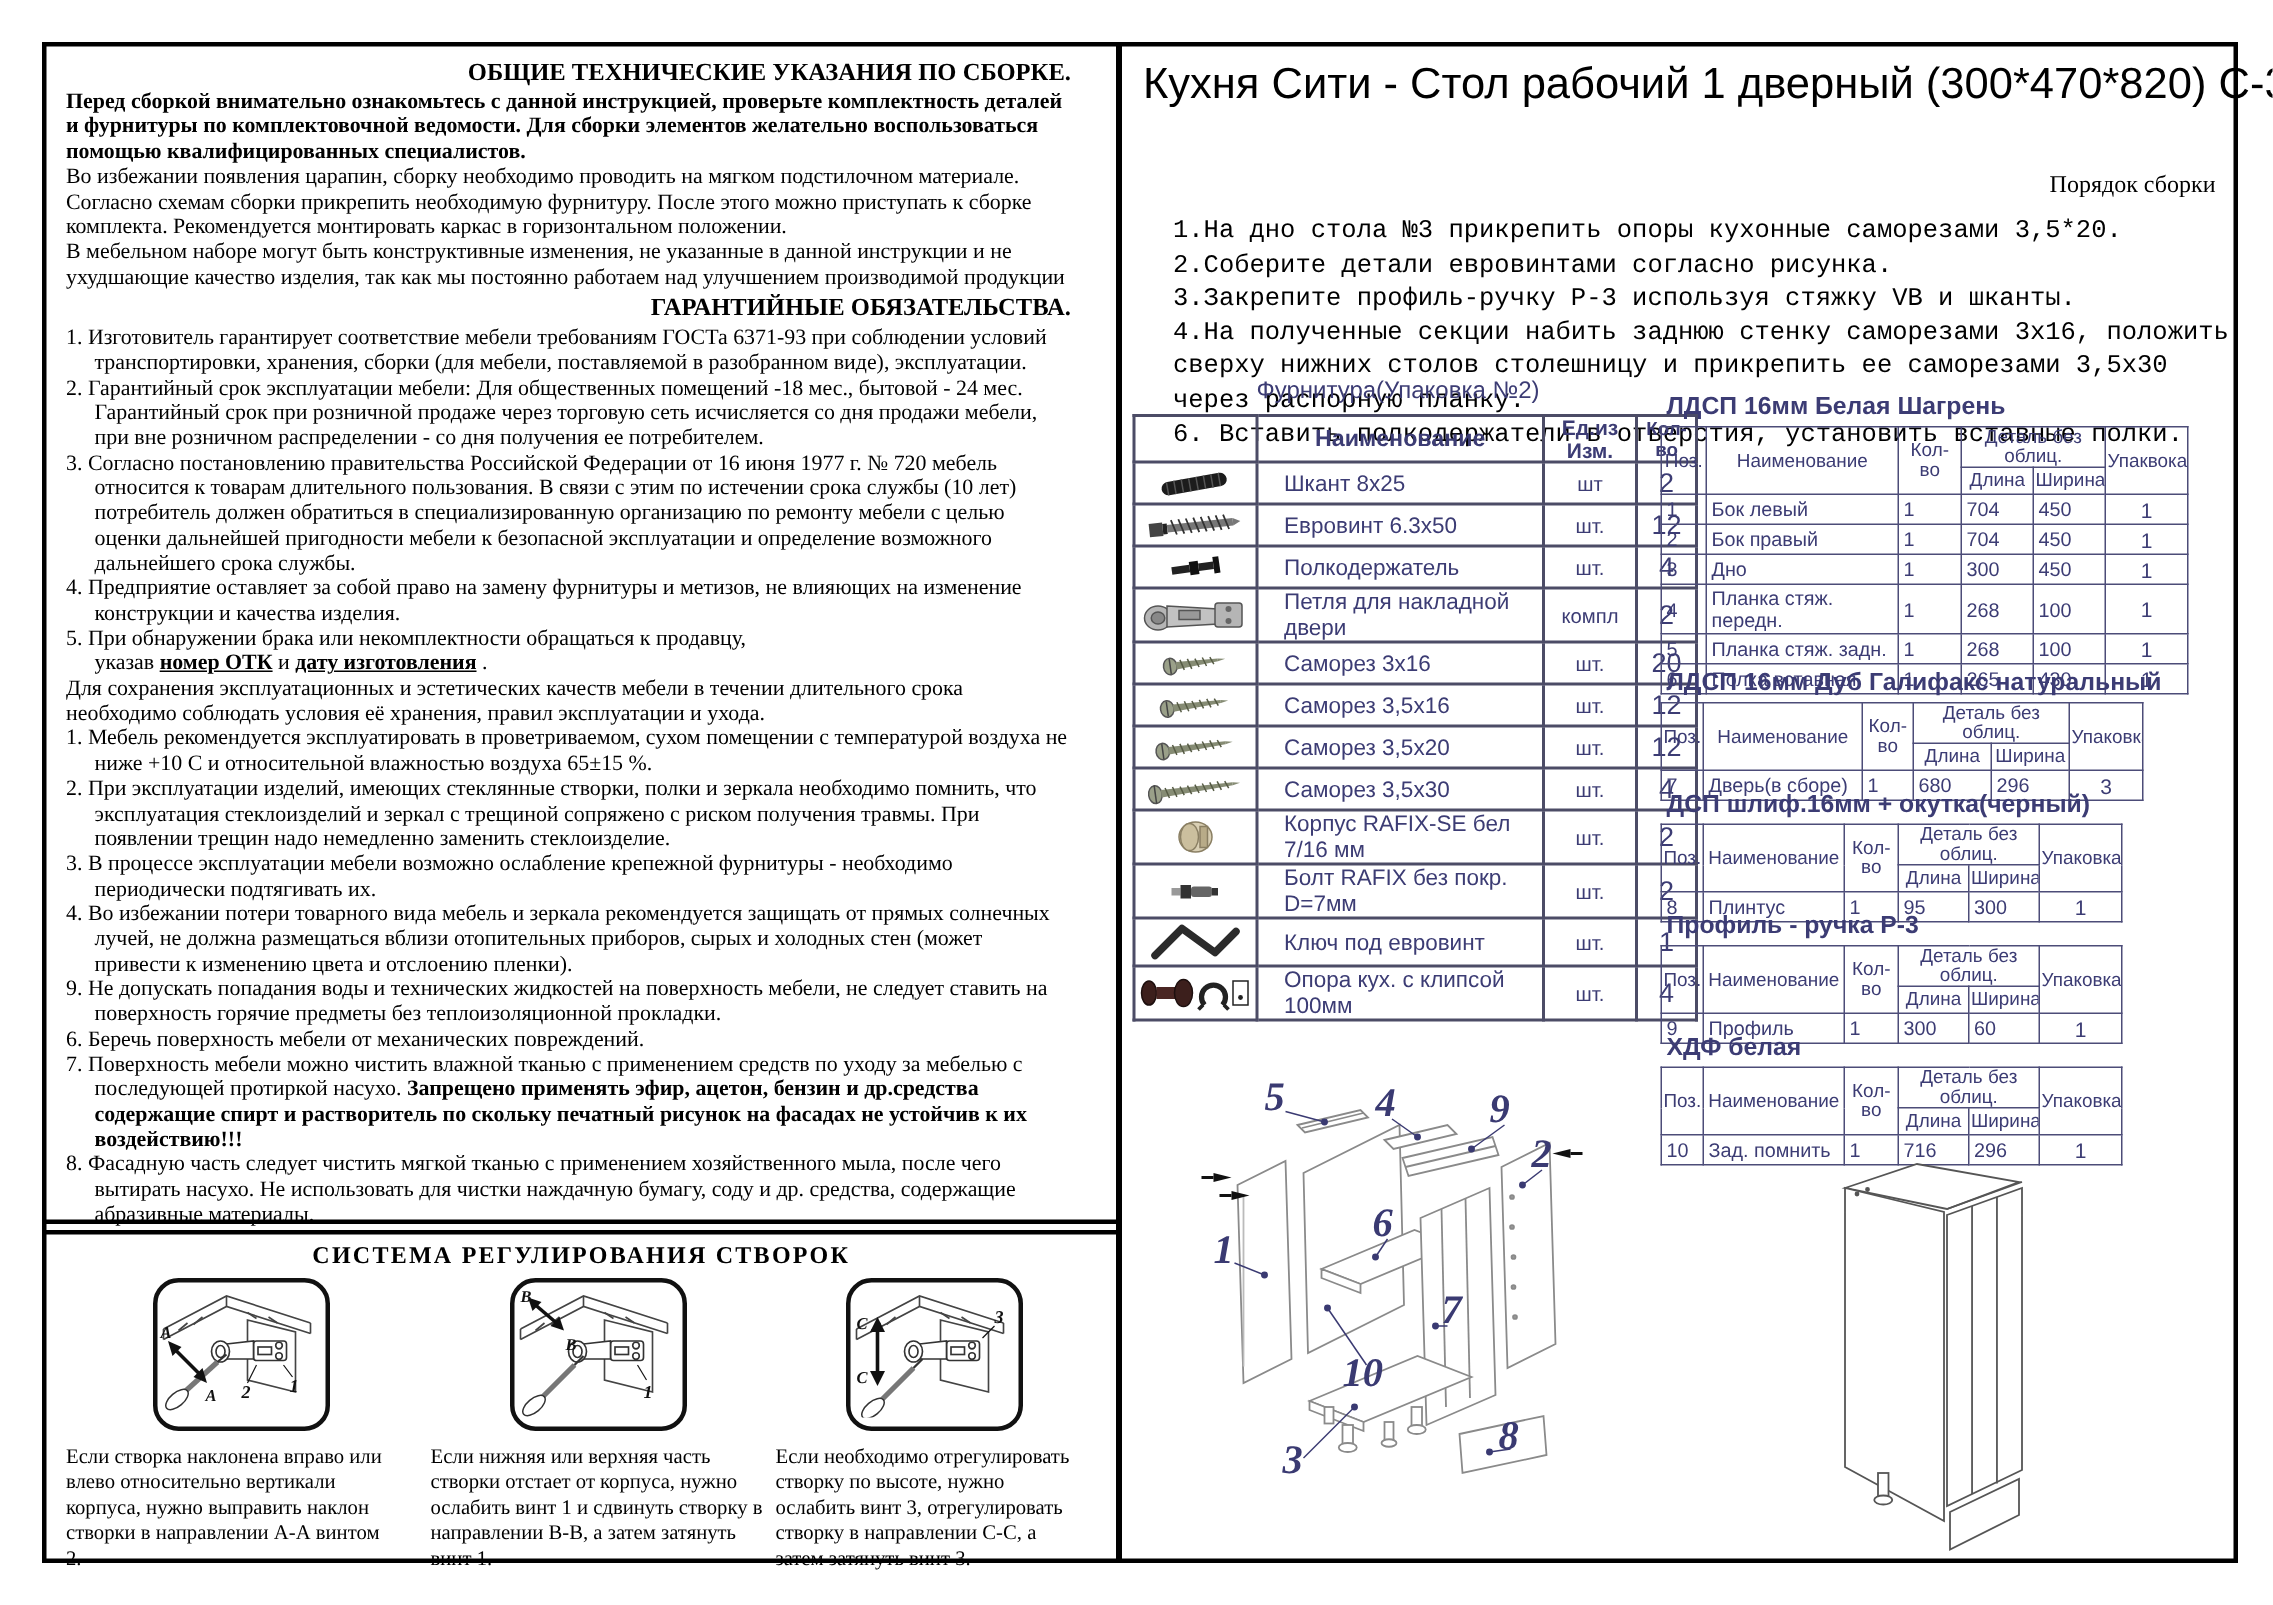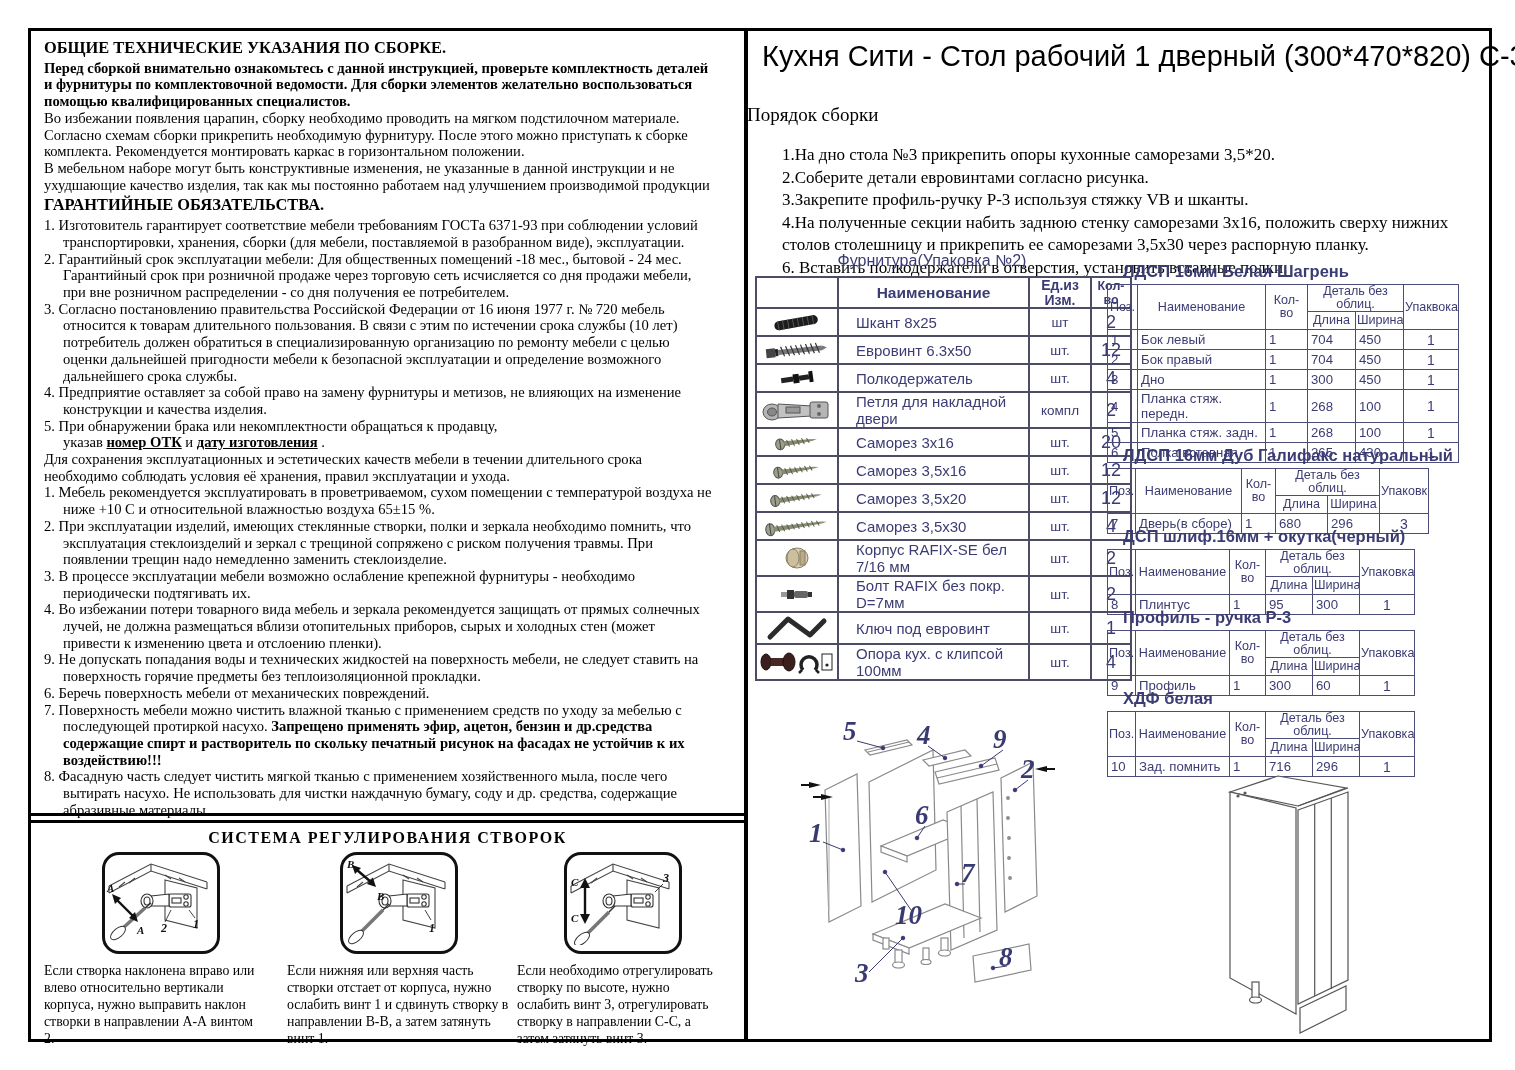--- a/index.html
+++ b/index.html
@@ -6,52 +6,52 @@
   body{width:1515px;height:1070px;background:#fff;position:relative;overflow:hidden;
        font-family:"Liberation Serif",serif;color:#000}
   .abs{position:absolute}
   
   .frame{left:28px;top:28px;width:1458px;height:1008px;border:3px solid #000}
   .vdiv{left:744px;top:28px;width:4px;height:1014px;background:#000}
   .hd1{left:28px;top:813px;width:717px;height:3px;background:#000}
   .hd2{left:28px;top:820px;width:717px;height:3px;background:#000}
   
   .lt{left:44px;top:36px;width:670px;font-size:14.6px;line-height:1.145}
-  .lt h1{text-align:left;font-size:16.4px;margin:3px 0 2px;font-weight:bold}
+  .lt h1{text-align:right;font-size:16.4px;margin:3px 0 2px;font-weight:bold}
   .lt p{margin:0}
   .hang{padding-left:19px;text-indent:-19px}
   .b{font-weight:bold}
   
   .doors-title{left:31px;top:829px;width:713px;text-align:center;font-weight:bold;
                font-size:16px;letter-spacing:1.5px}
   .dbox{width:112px;height:96px;border:3px solid #111;border-radius:17px;background:#fff}
   .db1{left:102px;top:852px}.db2{left:340px;top:852px}.db3{left:564px;top:852px}
   .dcap{top:962px;font-size:13.8px;line-height:1.24}
   .dc1{left:44px;width:214px}.dc2{left:287px;width:222px}.dc3{left:517px;width:200px}
   
   .rtitle{left:762px;top:40px;width:722px;font-family:"Liberation Sans",sans-serif;font-size:29px;white-space:nowrap}
-  .rsub{left:747px;top:104px;width:730px;text-align:left;font-size:19px}
-  .steps{left:782px;top:144px;width:706px;font-family:Liberation Serif, serif;
+  .rsub{left:747px;top:115px;width:730px;text-align:right;font-size:16px}
+  .steps{left:782px;top:144px;width:706px;font-family:Liberation Mono, monospace;
          font-size:17px;line-height:1.33}
   .steps div{margin:0}
   .hwt{left:757px;top:252px;width:350px;text-align:center;
        font-family:"Liberation Sans",sans-serif;font-size:16px;color:#3c3c74}
   table.hw{position:absolute;left:755px;top:276px;border-collapse:collapse;
            font-family:"Liberation Sans",sans-serif;color:#3c3c74;table-layout:fixed}
   .hw td{border:2px solid #4c4c66;height:26px;padding:0;overflow:hidden}
   .hw .c0{width:80px;text-align:center}
   .hw .c1{width:172px;padding-left:17px;font-size:15px}
   .hw .c2{width:60px;text-align:center;font-size:13.5px}
   .hw .c3{width:38px;text-align:center;font-size:18px}
   .hw .hn{font-size:15.5px;font-weight:bold;text-align:center;padding-left:0}
   .hw .hu{font-size:14px;font-weight:bold;line-height:1.05;white-space:pre-line}
   .hw .hq{font-size:12.5px;font-weight:bold}
   
   .ptab{position:absolute;left:1107px;color:#3c3c74;font-family:"Liberation Sans",sans-serif}
-  .ptitle{font-weight:bold;font-size:16.5px;margin:0 16px 3px;white-space:nowrap}
+  .ptitle{font-weight:bold;font-size:16.5px;margin:0 4px 3px;white-space:nowrap}
   table.pt{border-collapse:collapse;table-layout:fixed}
   .pt td{border:1.6px solid #4c4c78;font-size:13.2px;padding:1px 3px;height:17px;overflow:hidden}
   .pt .ct{text-align:center;font-size:12.6px;padding:0 1px;line-height:1.05}
   .pt .pk{text-align:center;font-size:14px}
   .ic{display:block;margin:0 auto}
   svg text{font-family:"Liberation Serif",serif}
   .expn{font-style:italic;font-weight:bold;font-size:27px;fill:#3a3a72}
   .dlab{font-style:italic;font-weight:bold;font-size:11px;fill:#111}
   .dnum{font-style:italic;font-weight:bold;font-size:12px;fill:#111}
 </style>

